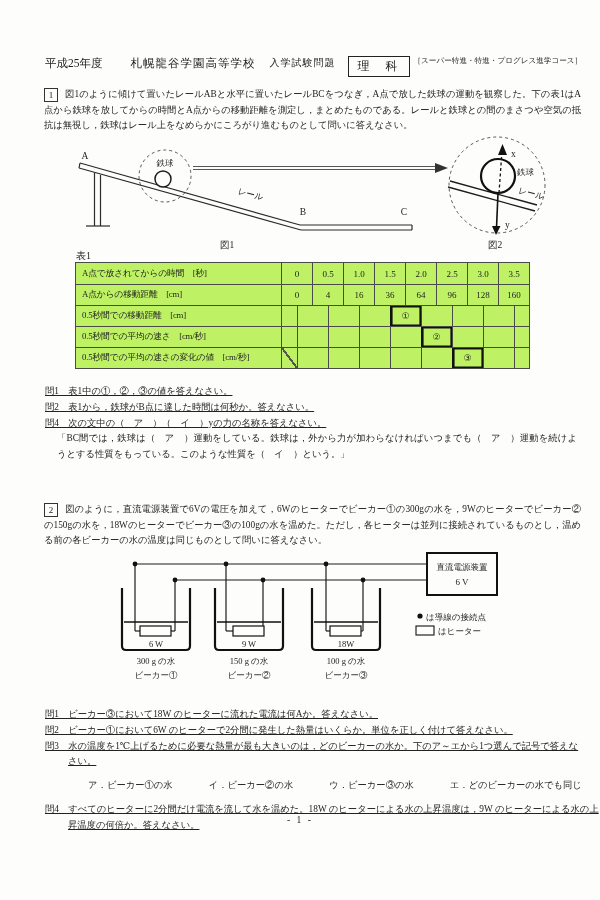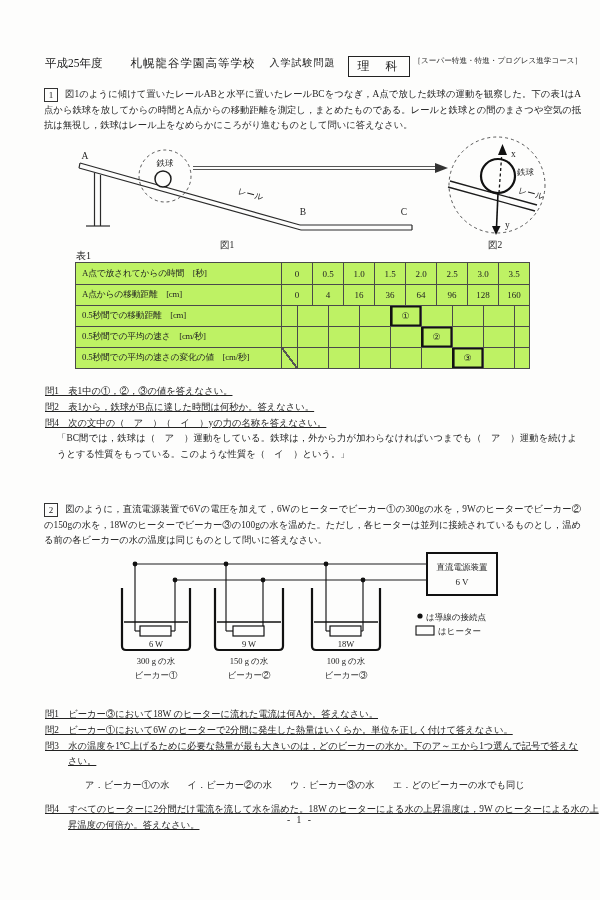--- a/index.html
+++ b/index.html
@@ -29,21 +29,21 @@
     font-size:8.8px;letter-spacing:-0.2px;}
   .tcell{width:31px;box-sizing:border-box;border-left:1px solid #4a4a4a;display:flex;
     align-items:center;justify-content:center;font-size:9px;}
   .thalf{width:15.5px;box-sizing:border-box;border-left:1px solid #4a4a4a;}
   .mk{box-shadow:inset 0 0 0 1.6px #111;border-left:1px solid #111;}
   .slash{background:linear-gradient(to top right,transparent 46%,#555 46%,#555 54%,transparent 54%);}
   
   .qblock{font-size:9.3px;line-height:15.8px;}
   .qline{padding-left:23px;text-indent:-23px;white-space:normal;text-decoration:underline;}
   .quote{padding-left:12px;width:520px;text-align:justify;}
-  .opts{display:flex;gap:18px;padding-left:40px;}
+  .opts{display:flex;gap:36px;padding-left:40px;justify-content:center;}
   .pageno{font-size:9.5px;text-align:center;width:600px;letter-spacing:2px;}
   svg text{font-family:"Liberation Serif","DejaVu Serif",serif;}
 </style>
 </head>
 <body>
 
 <div class="abs hdr">
   <span class="year">平成25年度</span>
   <span class="school">札幌龍谷学園高等学校</span>
   <span class="exam">入学試験問題</span>

